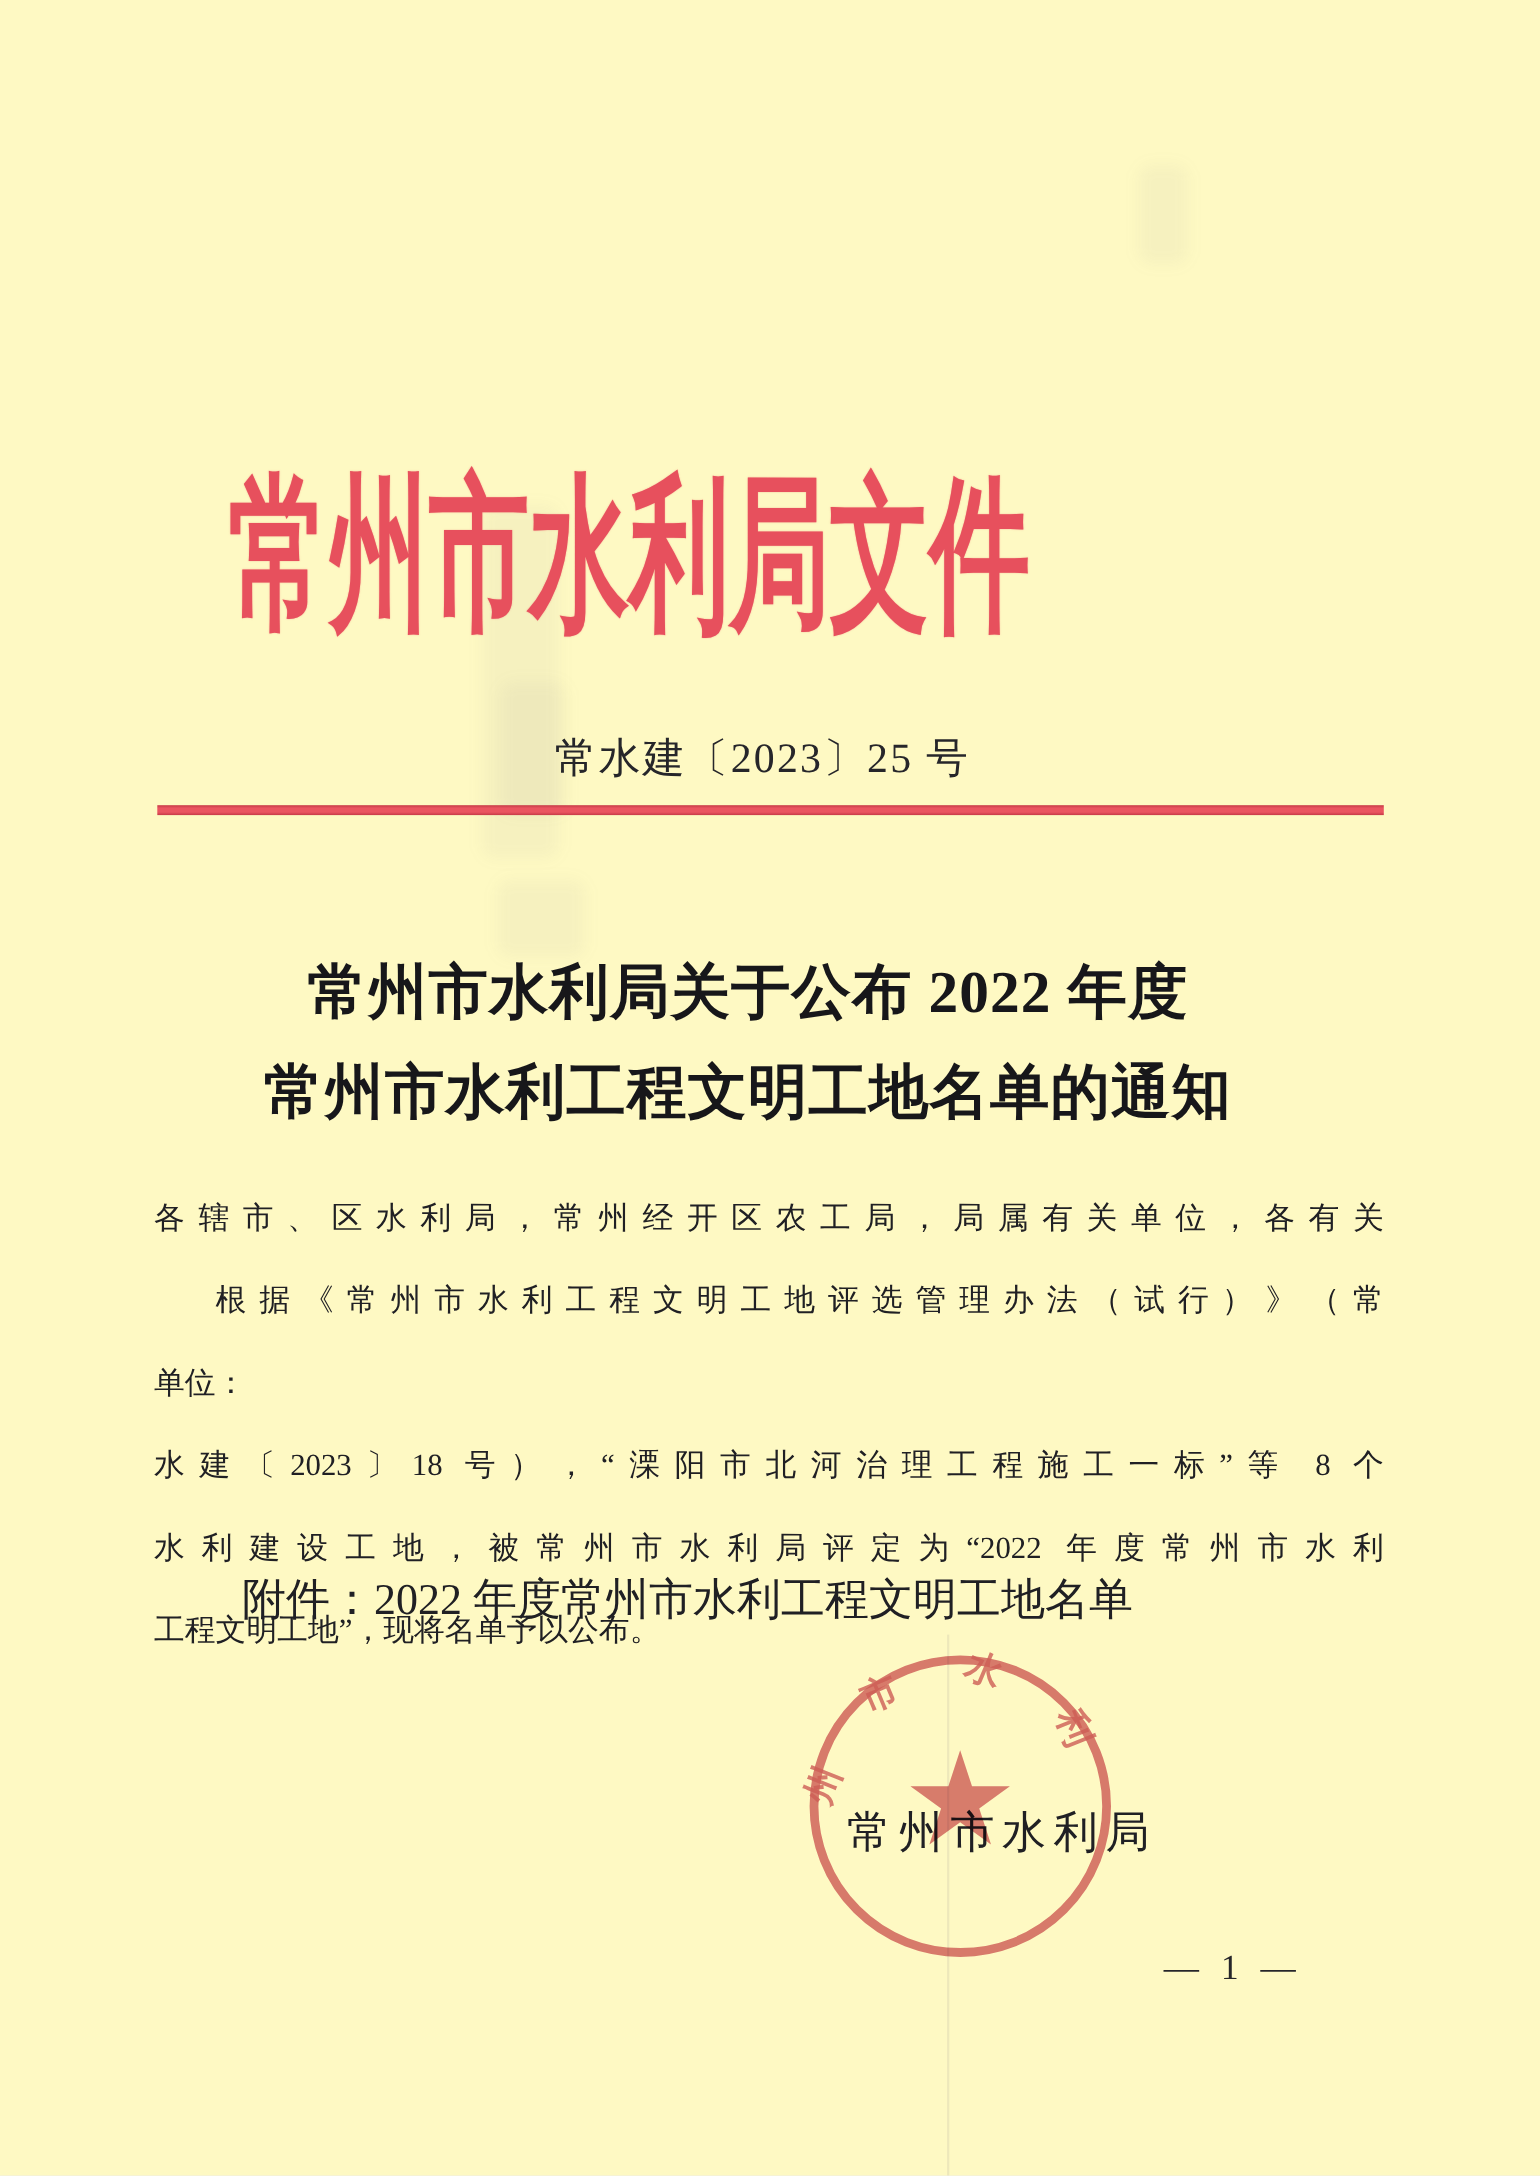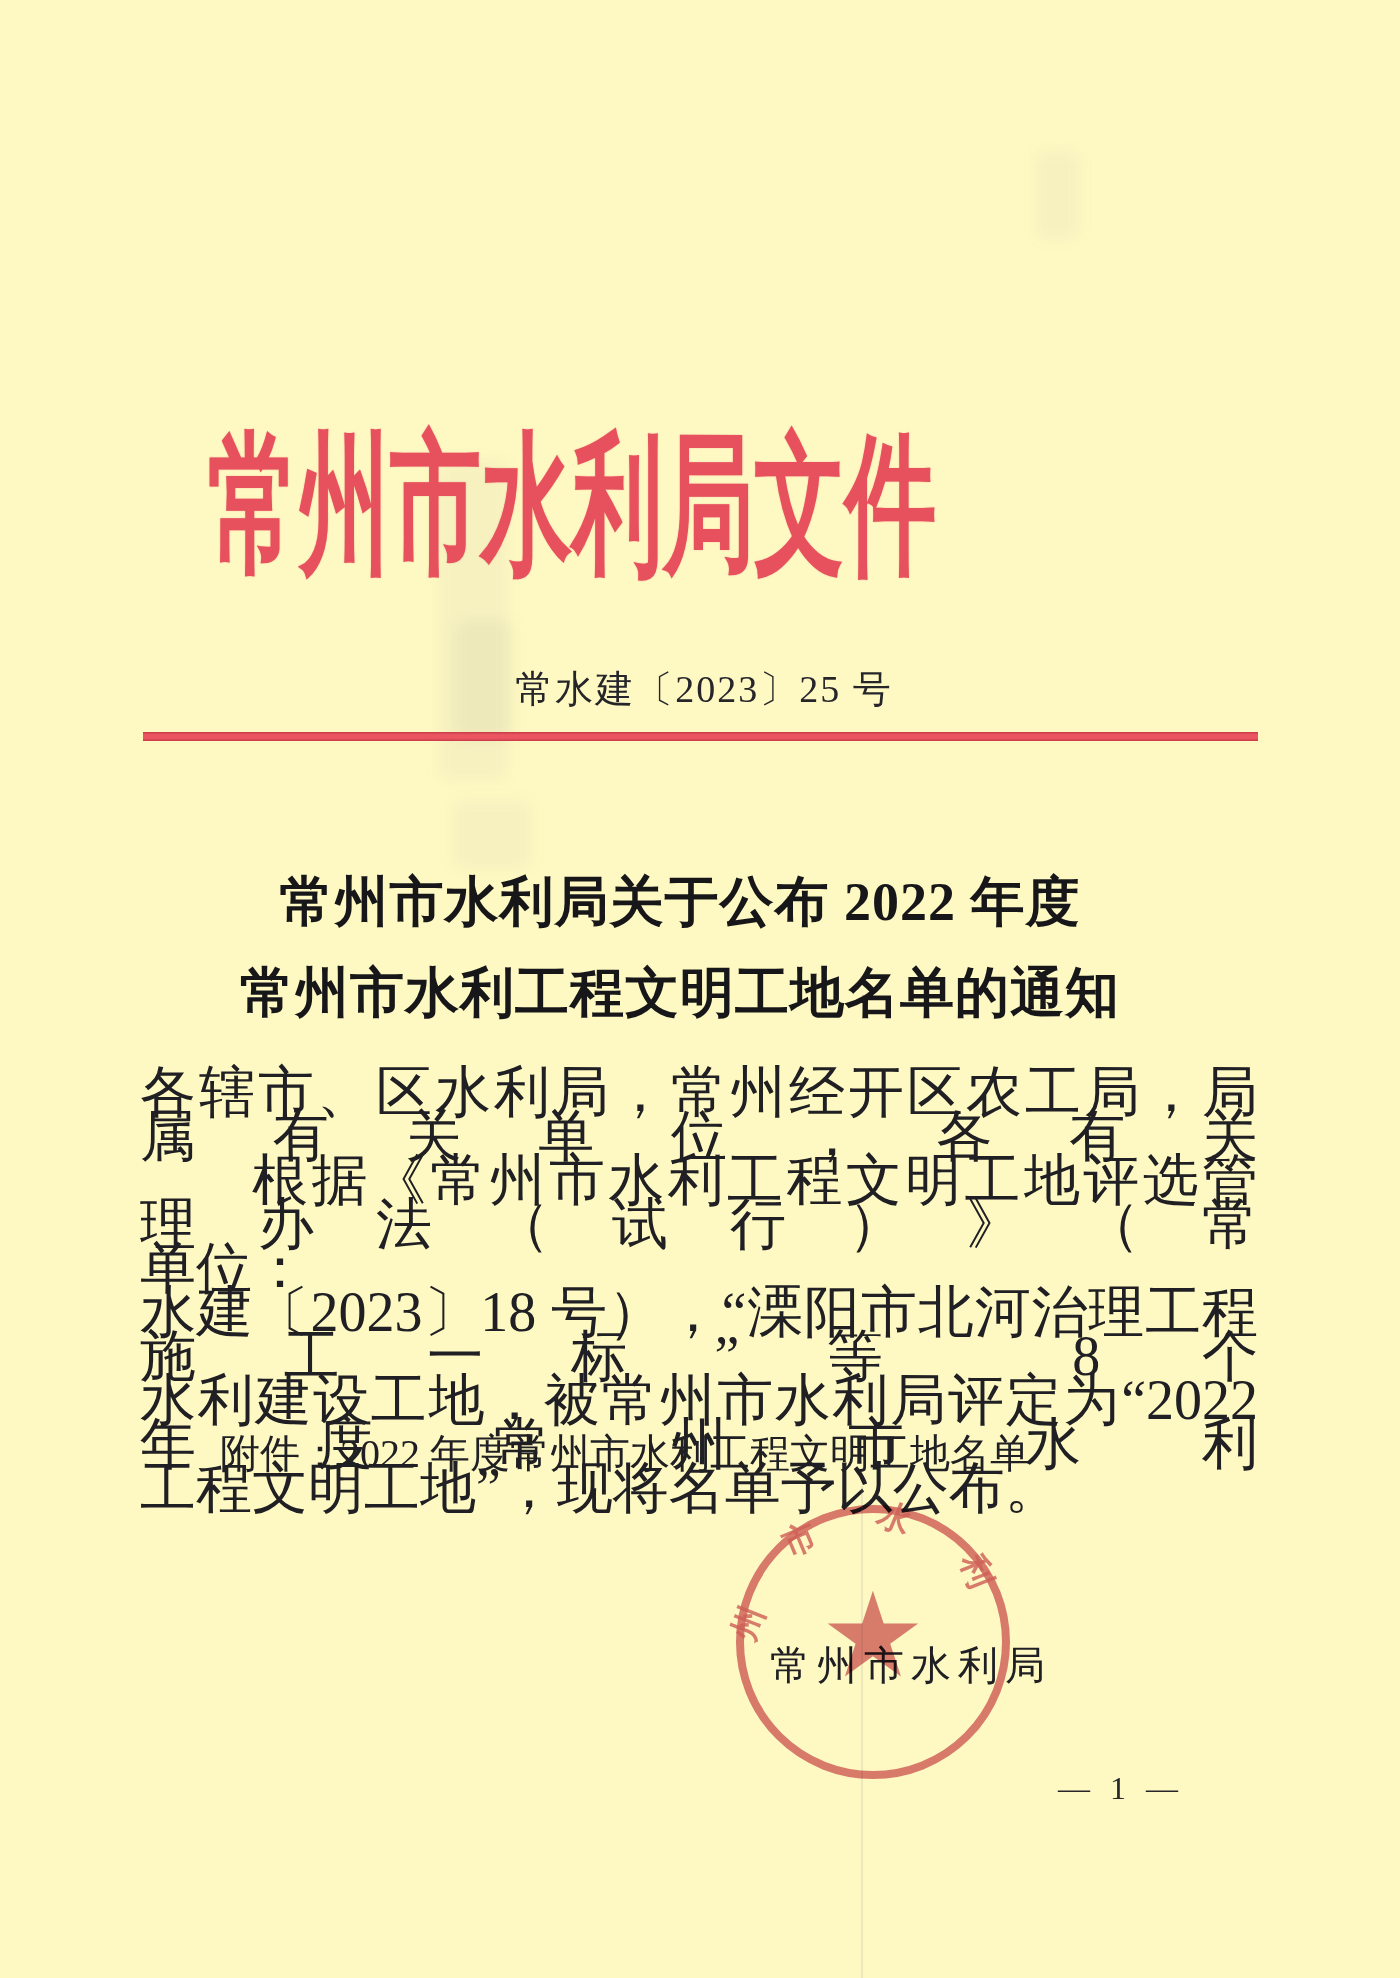--- a/index.html
+++ b/index.html
@@ -19,21 +19,21 @@
     font-size:91px;font-weight:700;
     letter-spacing:0px;
     color:#e7505d;
     transform:scaleY(1.68);
     transform-origin:top left;
     white-space:nowrap;
     text-shadow:0 0 1px rgba(231,80,93,.55);
   }
   
   .docnum{
-    position:absolute;left:16px;top:664px;width:1376px;
+    position:absolute;left:5px;top:664px;width:1376px;
     text-align:center;
     font-size:38px;color:#26262a;
     letter-spacing:2px;
   }
   
   .rule{
     position:absolute;left:143px;top:732px;
     width:1115px;height:9px;
     background:linear-gradient(#c63a47,#ea5560 30%,#ea5560 70%,#c63a47);
   }
@@ -42,21 +42,21 @@
     position:absolute;left:0;width:1360px;
     text-align:center;
     font-size:54px;font-weight:700;color:#17171a;
     letter-spacing:1px;white-space:nowrap;
   }
   .ntitle.l1{top:866px;}
   .ntitle.l2{top:944px;margin-top:13px;}
   
   .body{
     position:absolute;left:140px;top:1070px;width:1118px;
-    font-size:56px;line-height:44px;color:#202024;
+    font-size:28px;line-height:75px;color:#202024;
   }
   .ln{white-space:nowrap;}
   .ln.j{white-space:normal;text-align:justify;text-align-last:justify;}
   .ln.ind{text-indent:2em;}
   .attach{
     position:absolute;left:140px;top:1426px;width:1118px;
     font-size:40px;color:#202024;
     text-indent:2em;white-space:nowrap;
   }
   

